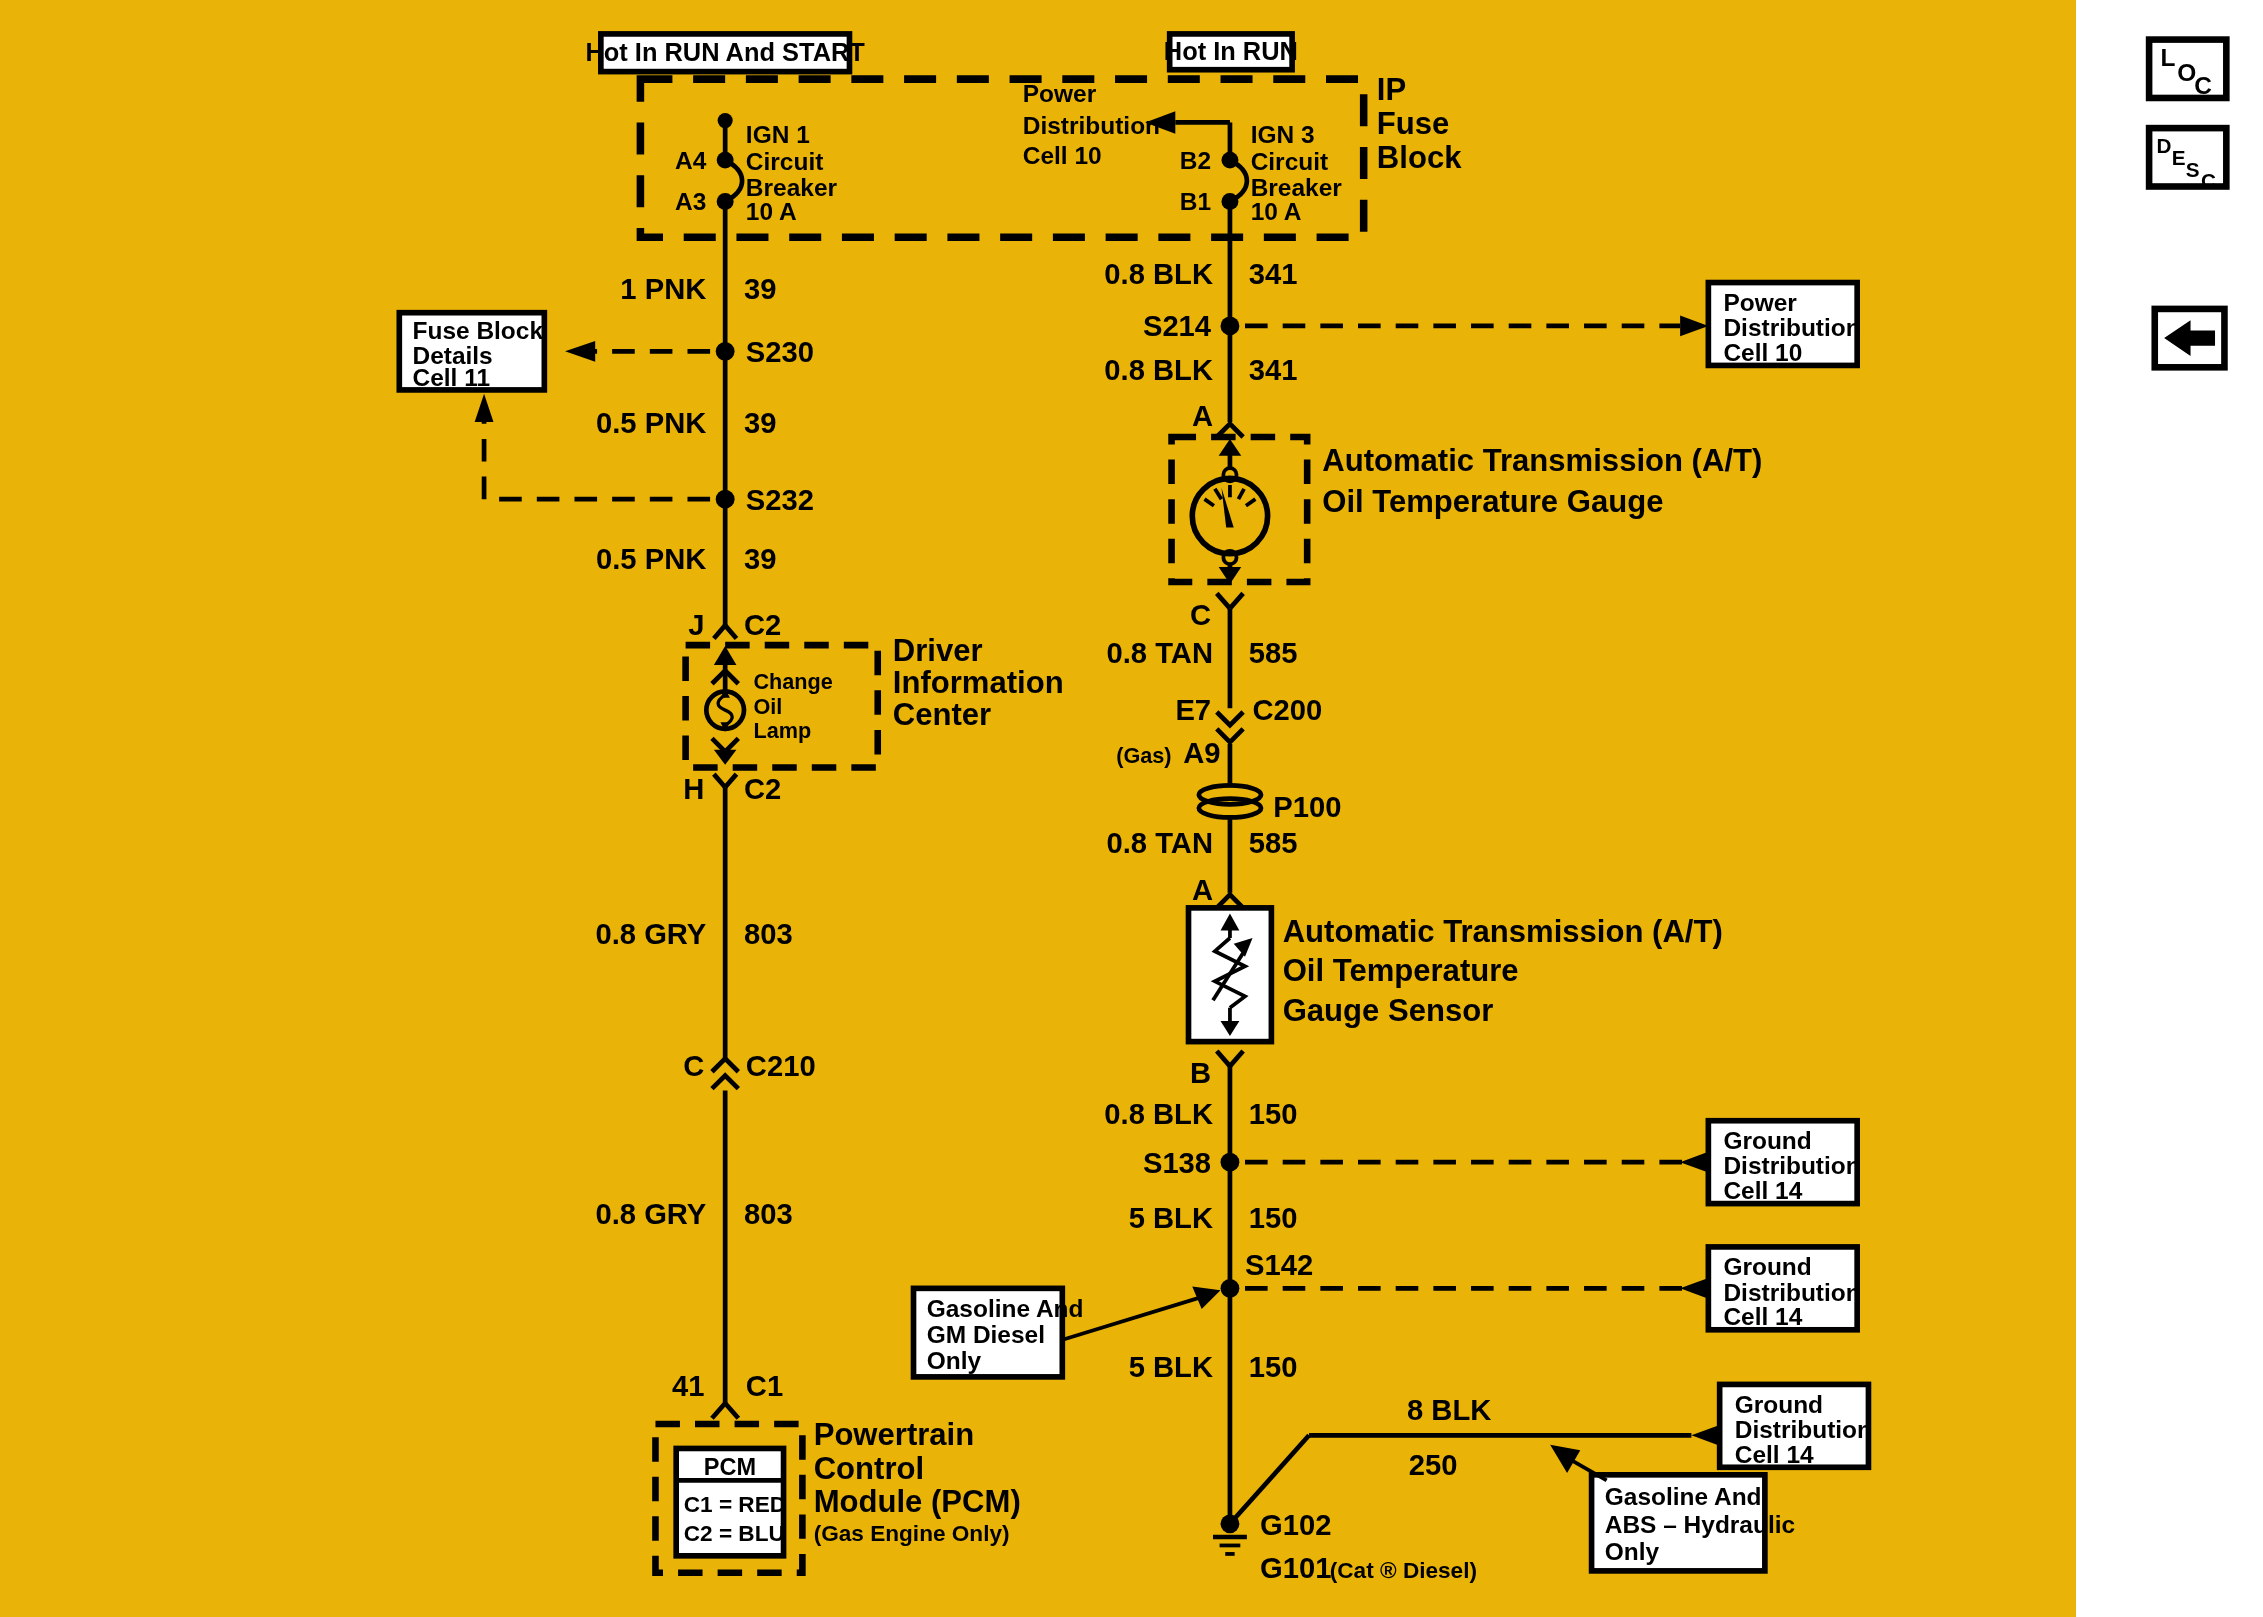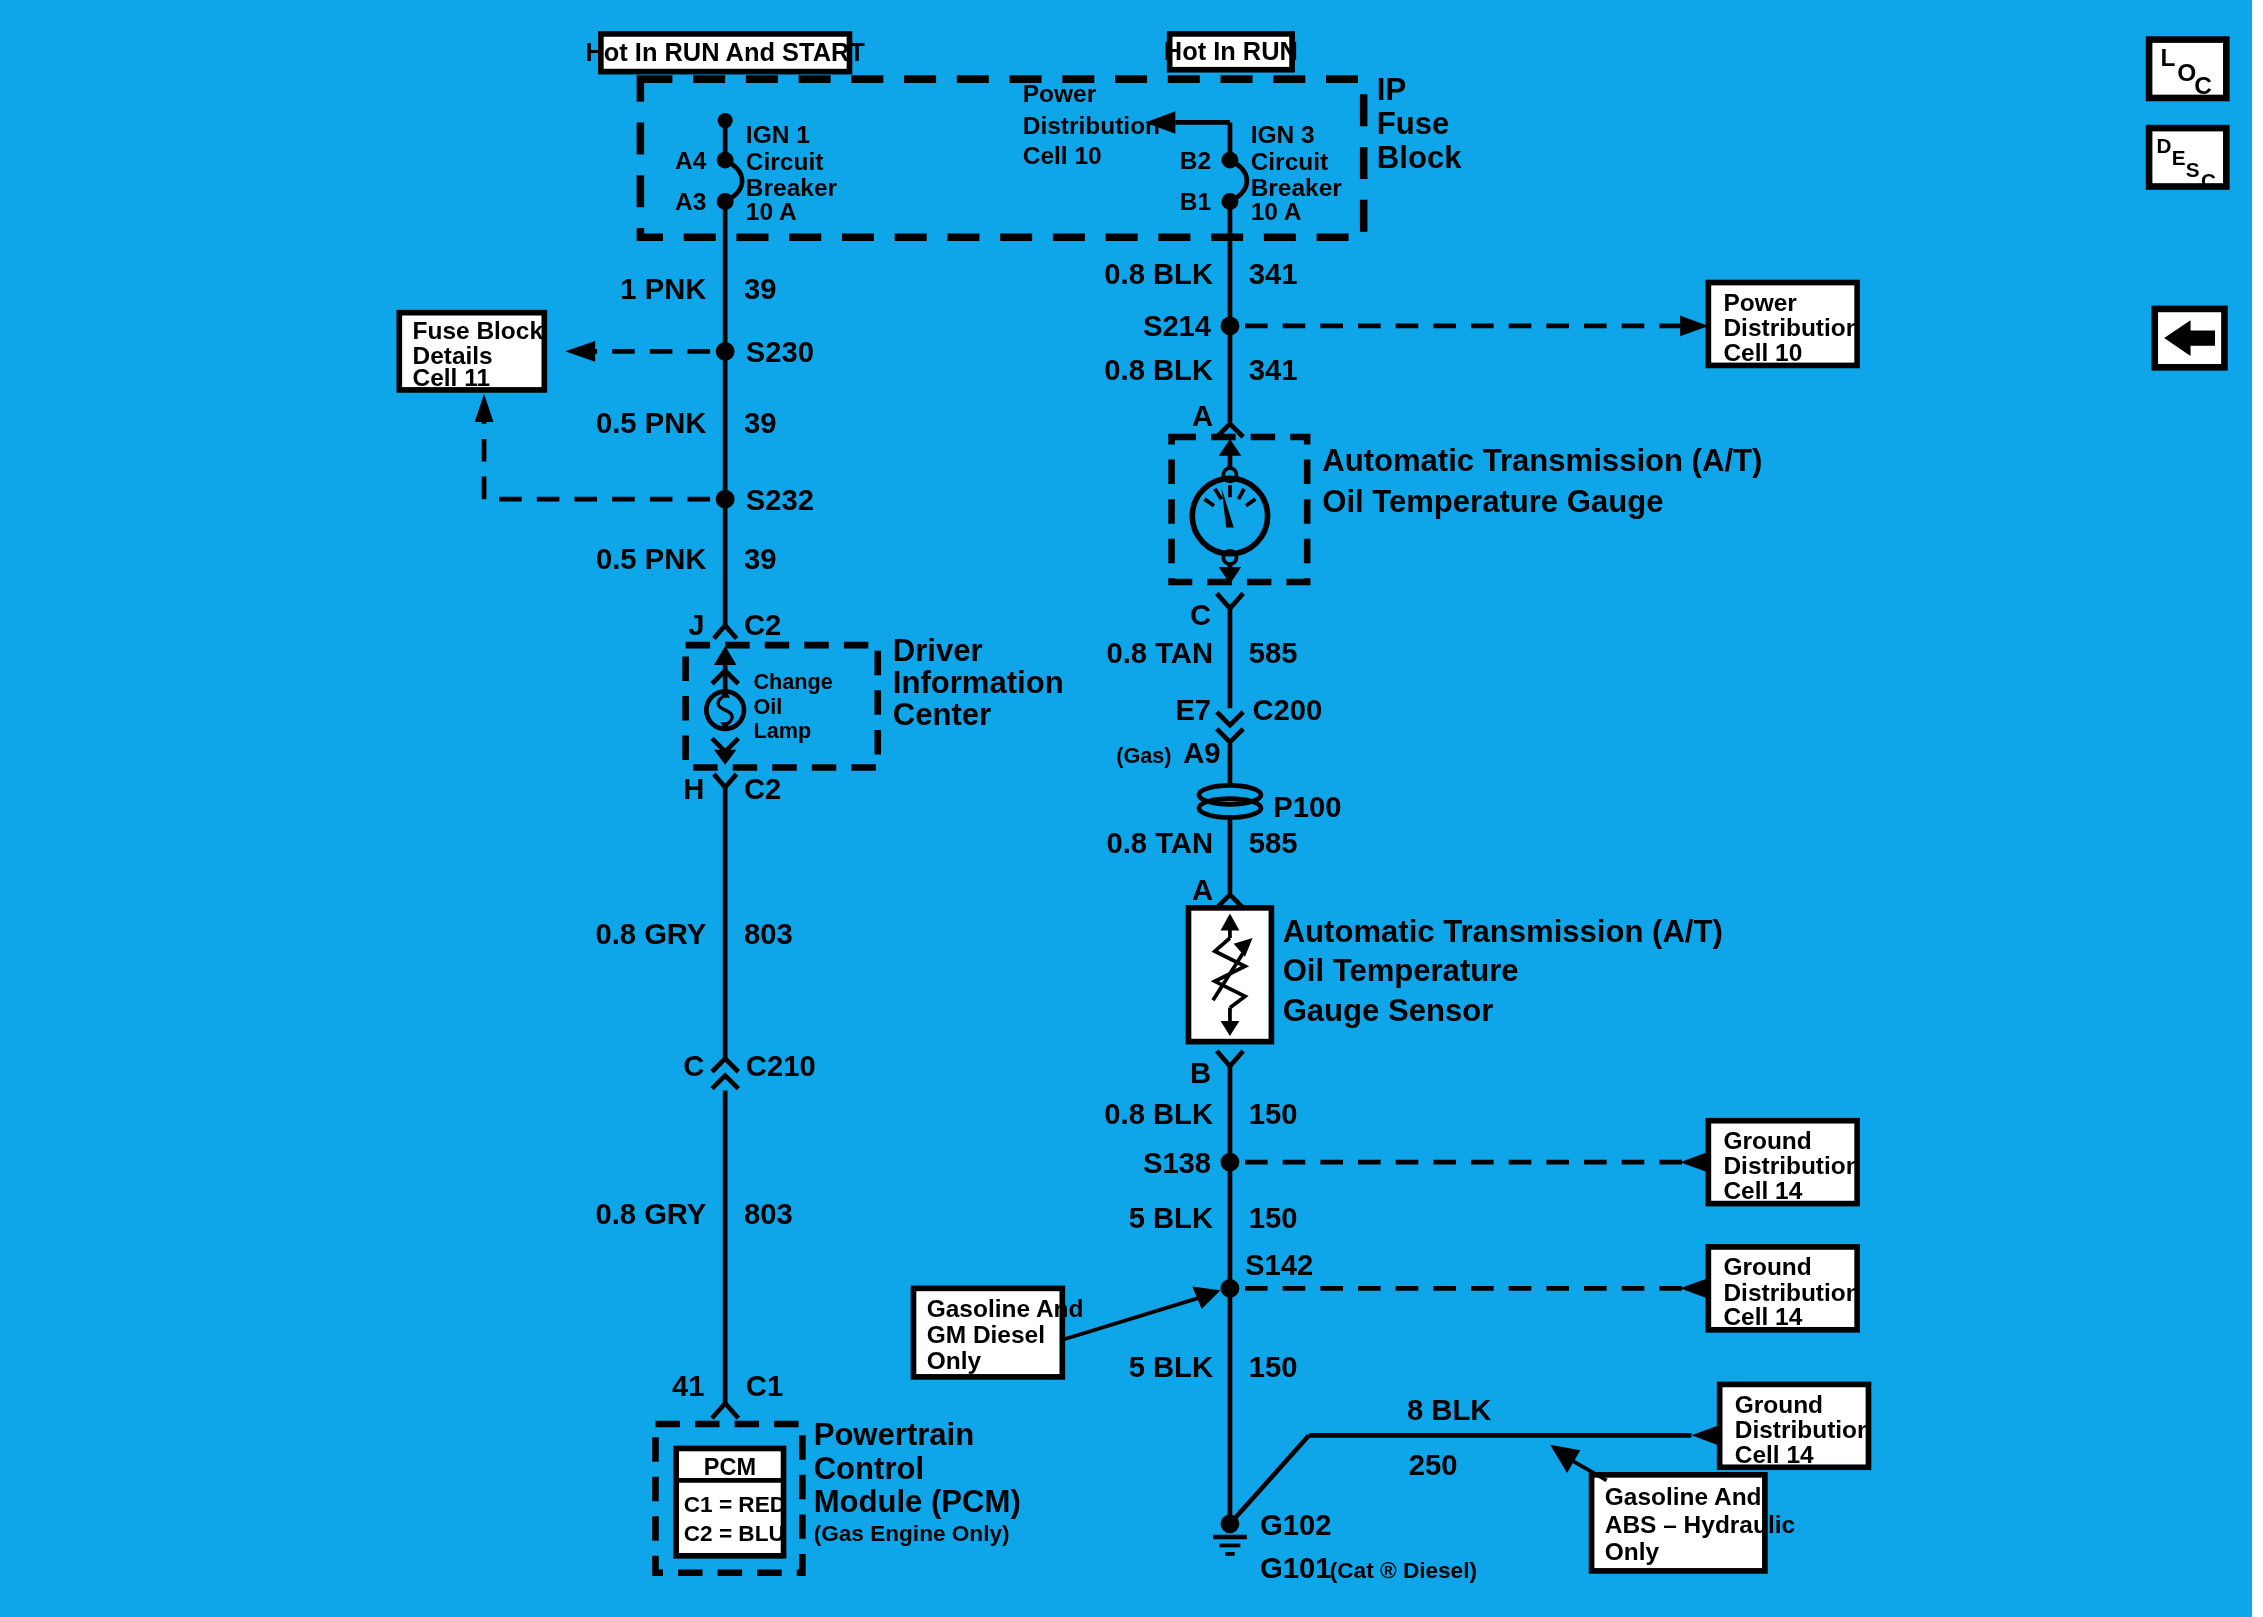--- a/index.html
+++ b/index.html
@@ -1,16 +1,16 @@
 <!DOCTYPE html>
 <html style="font-size:15px"><head>
 <meta charset="utf-8">
 <style>
   html,body{margin:0;padding:0;background:#ffffff;}
-  .stage{position:relative;width:2252px;height:1618px;background:#0ea5e9;}
+  .stage{position:relative;width:2076px;height:1618px;background:#eab308;}
   svg{display:block;}
   .t{font-family:"Liberation Sans",sans-serif;font-weight:bold;fill:#000;}
   .t31{font-size:31px;} .t33{font-size:33px;} .t27{font-size:27px;}
   .t26{font-size:26px;} .t25{font-size:25px;} .t24{font-size:24px;}
   .t23{font-size:23px;} .t22{font-size:22px;}
   .end{text-anchor:end;} .mid{text-anchor:middle;}
   .wire{stroke:#000;stroke-width:5;fill:none;}
   .wire4{stroke:#000;stroke-width:4;fill:none;}
   .dashbox{fill:none;stroke:#000;stroke-width:8;stroke-dasharray:34 22;}
   .dashboxsm{fill:none;stroke:#000;stroke-width:7;stroke-dasharray:26 16;}

